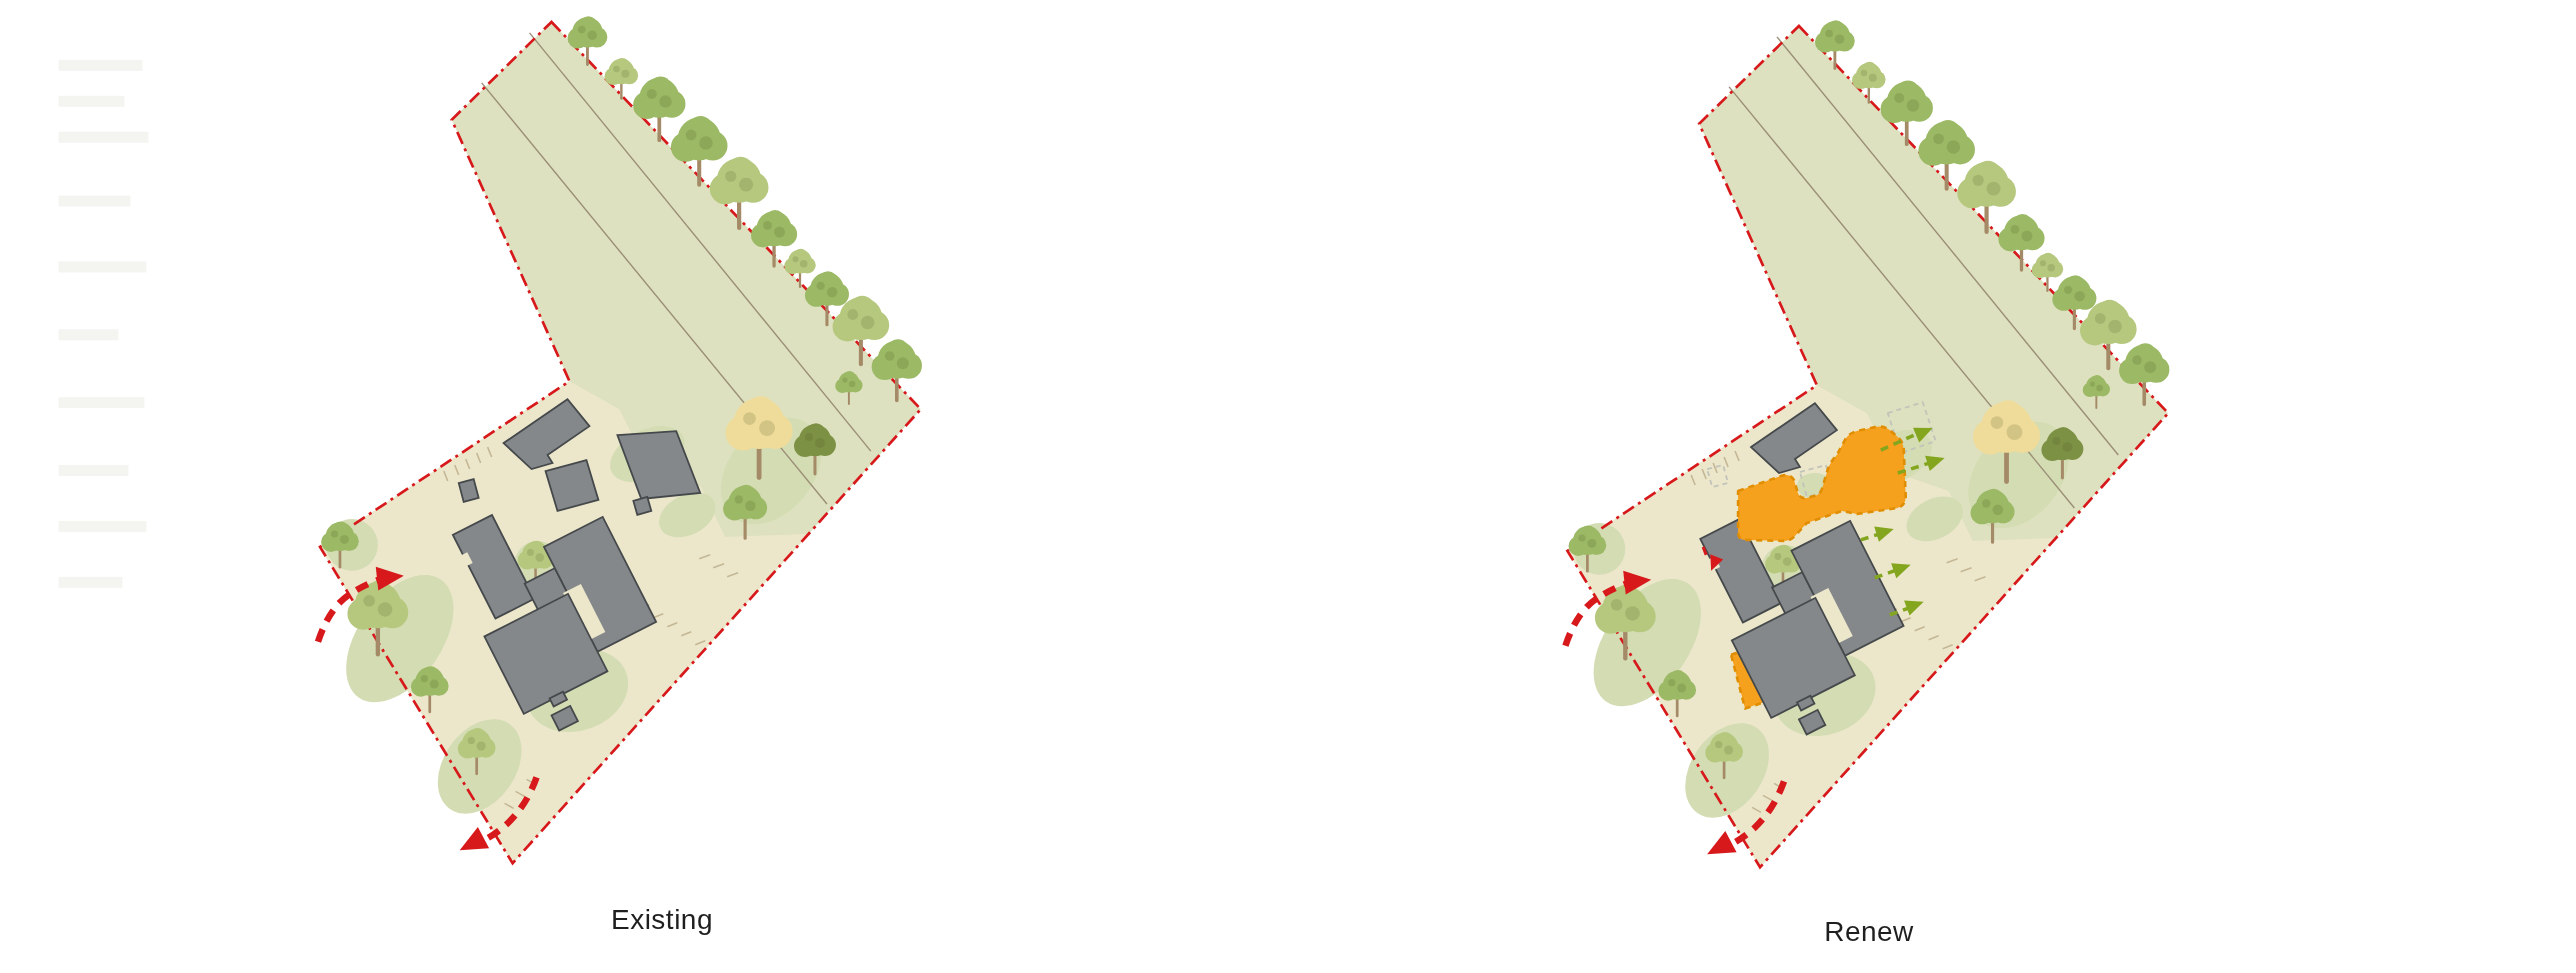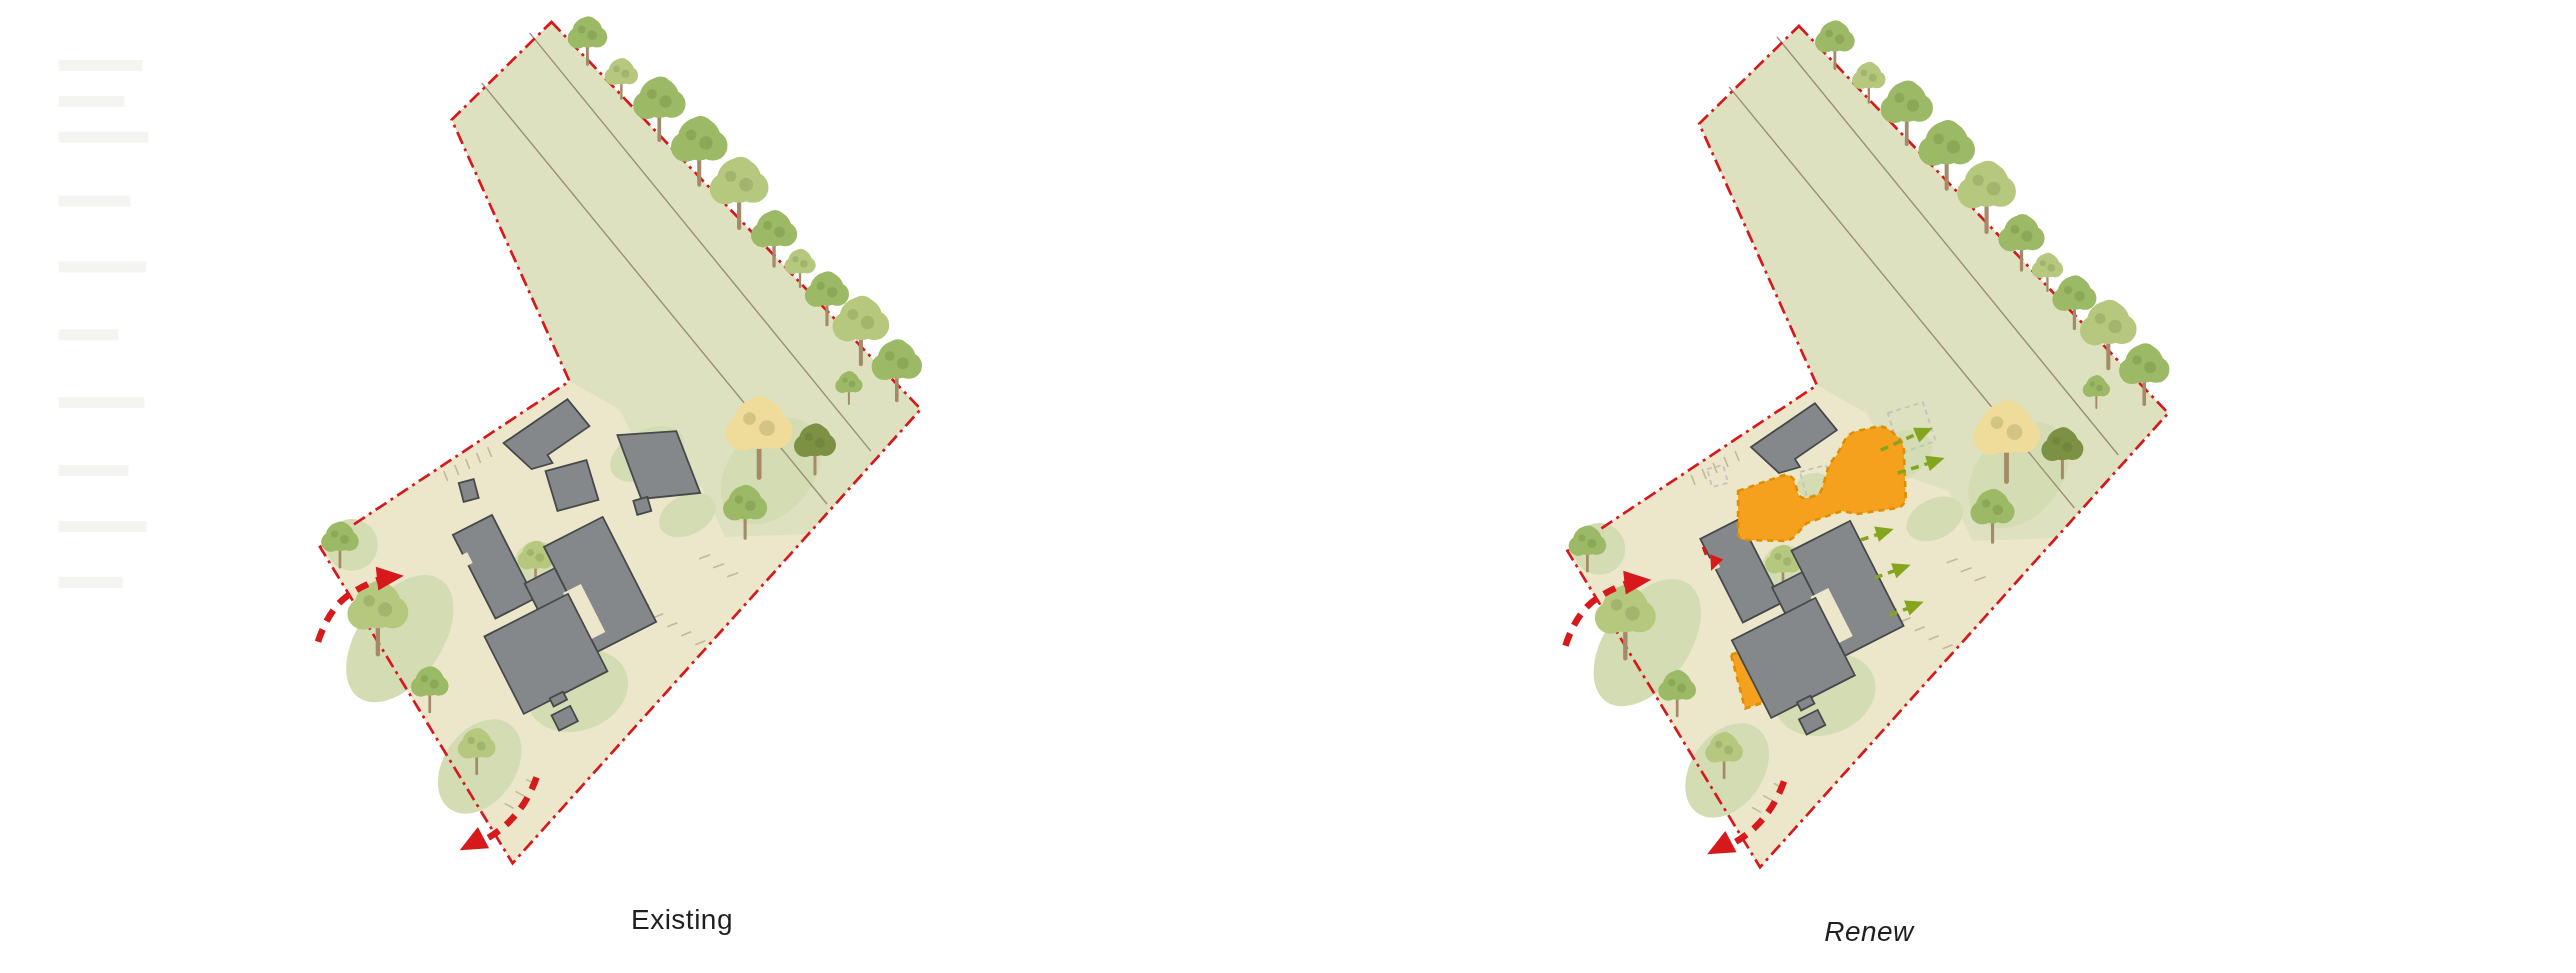--- a/index.html
+++ b/index.html
@@ -1,22 +1,22 @@
 <!DOCTYPE html>
 <html style="--page-bg: #ffffff; --field: #dde1bf; --yard: #ece7cb; --grass: #d3dcb2; --building: #85888a; --building-line: #45494b; --proposed-orange: #f6a11e; --proposed-orange-line: #e08e00; --boundary-red: #d7191c; --ghost: #c2c4ba; --track: #9b8e76; --view-green: #84a61f; --tree-light: #b5c87e; --tree-medium: #9cb966; --tree-dark: #7d9145; --tree-yellow: #f0dc9a; --trunk: #a58a68; --tick: #c4b795; --label-text: #1f1f1f;"><head>
 <meta charset="utf-8">
 <style>
   html,body{margin:0;padding:0;background:var(--page-bg,#fff);width:2576px;height:973px;overflow:hidden;
     font-family:"Liberation Sans",sans-serif;}
   .stage{position:relative;width:2576px;height:973px;background:var(--page-bg,#fff);}
   svg{position:absolute;left:0;top:0;}
   .plan-label{position:absolute;width:260px;text-align:center;font-size:28px;letter-spacing:0.5px;
     color:var(--label-text,#1f1f1f);}
-  #label-existing{left:552px;top:904px;}
-  #label-renew{left:1739px;top:916px;font-style:italic;}
+  #label-existing{left:532px;top:904px;}
+  #label-renew{left:1739px;top:916px;}
 
   
   .field{fill:var(--field);}
   .yard{fill:var(--yard);}
   .grass{fill:var(--grass);}
   .bound{fill:none;stroke:var(--boundary-red);stroke-width:2.7;stroke-dasharray:13 5 3 5;}
   .track{fill:none;stroke:var(--track);stroke-width:1.4;}
   .tick{stroke:var(--tick);stroke-width:1.6;}
 
   

